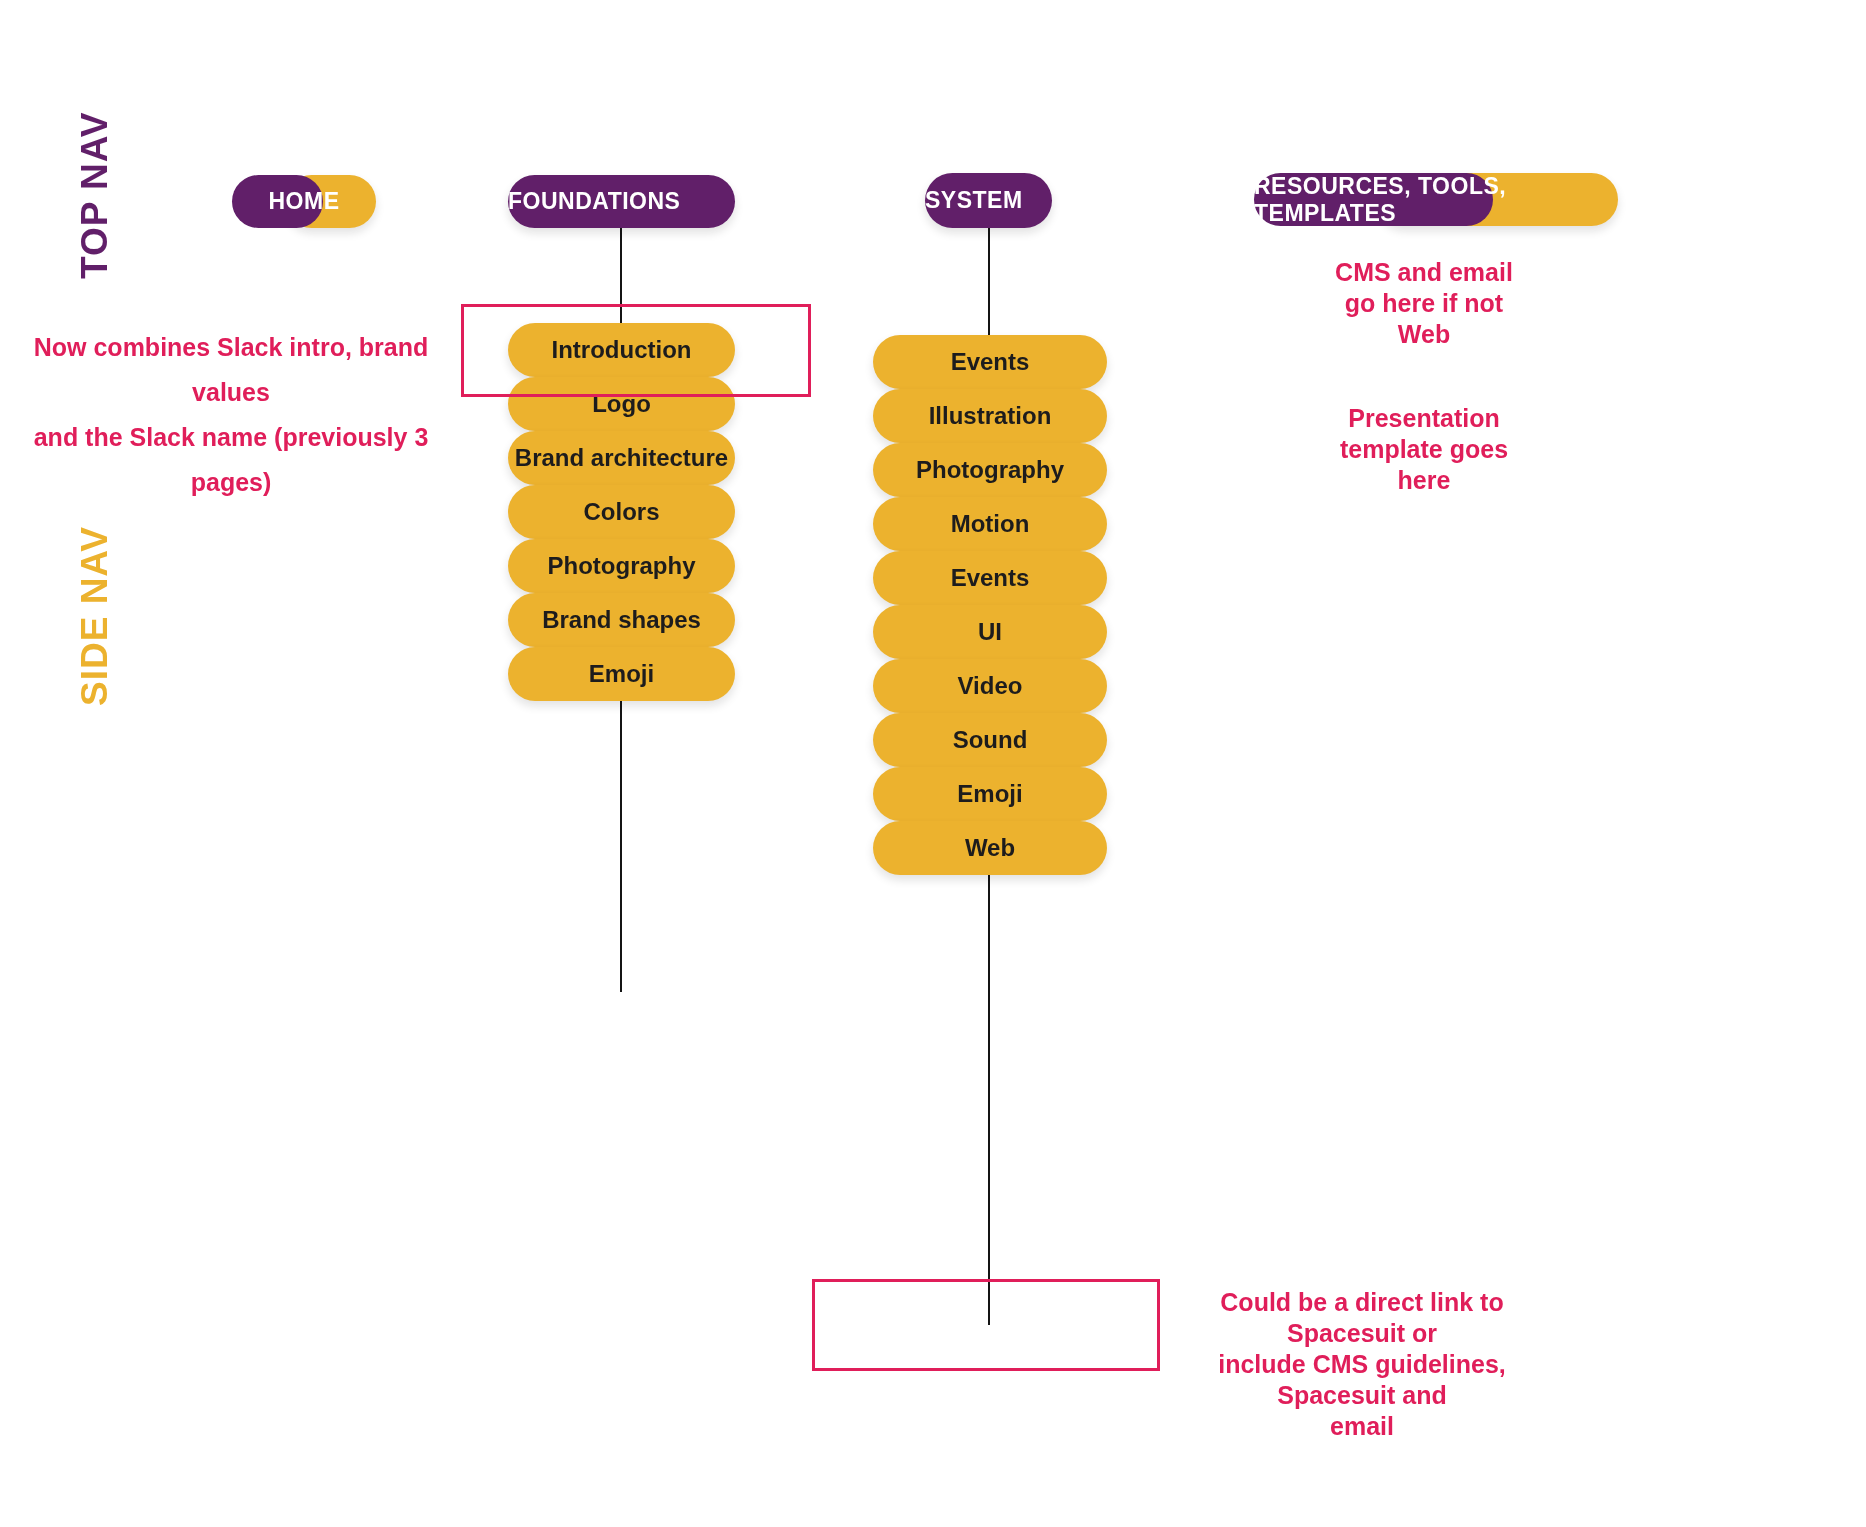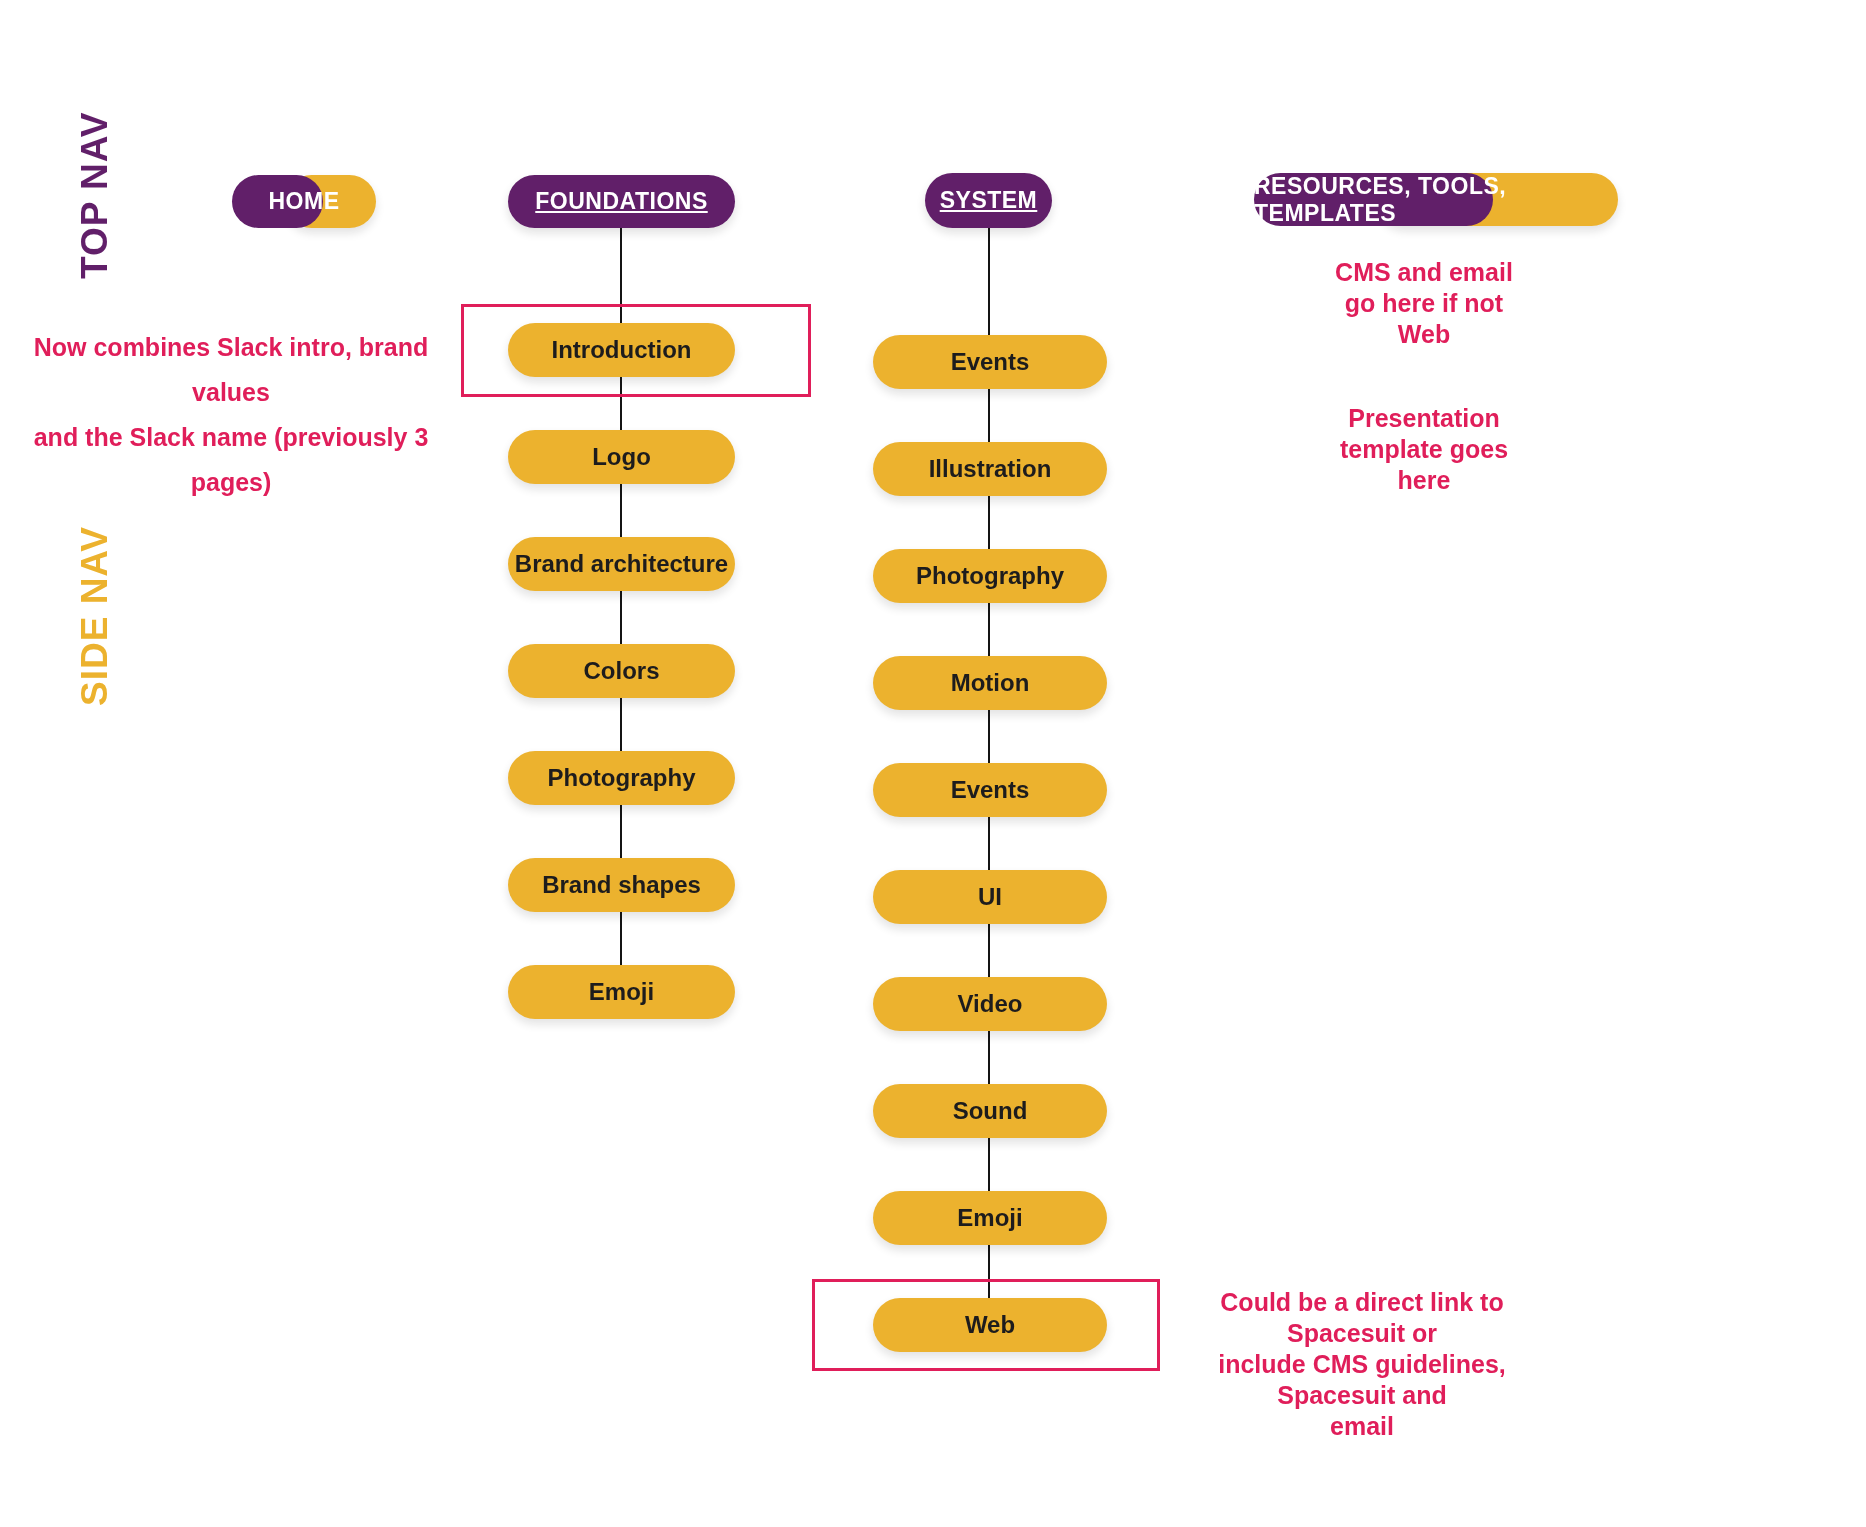--- a/index.html
+++ b/index.html
@@ -28,24 +28,23 @@
   .connector{
     position:absolute;width:2px;background:#141414;z-index:1;
   }
   .connector.foundations{left:620px;top:201px;height:791px;}
   .connector.system{left:988px;top:200px;height:1125px;}
 
   
   .pill{
     position:absolute;
     border-radius:28px;
-    display:flex;align-items:center;justify-content:center;
+    display:flex;align-items:center;justify-content:flex-start;
     box-shadow:0 5px 10px rgba(20,20,20,0.12);
     z-index:2;
-    text-decoration:underline;
   }
   .pill.purple{background:#611F69;color:#ffffff;font-size:23px;letter-spacing:0.5px;}
 
   .combo{position:absolute;z-index:2;}
   .combo .layer{position:absolute;top:0;border-radius:28px;height:53px;}
   .combo .layer.purple{background:#611F69;z-index:2;}
   .combo .layer.yellow{background:#ECB22E;z-index:1;box-shadow:0 5px 10px rgba(20,20,20,0.12);}
   .combo .combo-label{
     position:absolute;left:0;top:0;width:100%;height:53px;
     display:flex;align-items:center;justify-content:center;
@@ -56,21 +55,21 @@
   .pill-system{left:925px;top:173px;width:127px;height:55px;}
   .combo-home{left:232px;top:175px;width:144px;height:53px;}
   .combo-home .layer.purple{left:0;width:91px;}
   .combo-home .layer.yellow{left:53px;width:91px;}
   .combo-resources{left:1254px;top:173px;width:364px;height:53px;}
   .combo-resources .layer.purple{left:0;width:239px;}
   .combo-resources .layer.yellow{left:124px;width:240px;}
 
   
   .node-column{
-    position:absolute;display:flex;flex-direction:column;gap:53px;z-index:2;
+    position:absolute;display:flex;flex-direction:column;z-index:2;
   }
   .node-column.foundations{left:508px;top:323px;width:227px;}
   .node-column.system{left:873px;top:335px;width:234px;}
   .node{
     height:54px;border-radius:28px;background:#ECB22E;
     display:flex;align-items:center;justify-content:center;
     color:#1D1C1D;font-size:24px;
     box-shadow:0 5px 10px rgba(20,20,20,0.12);
   }
 

